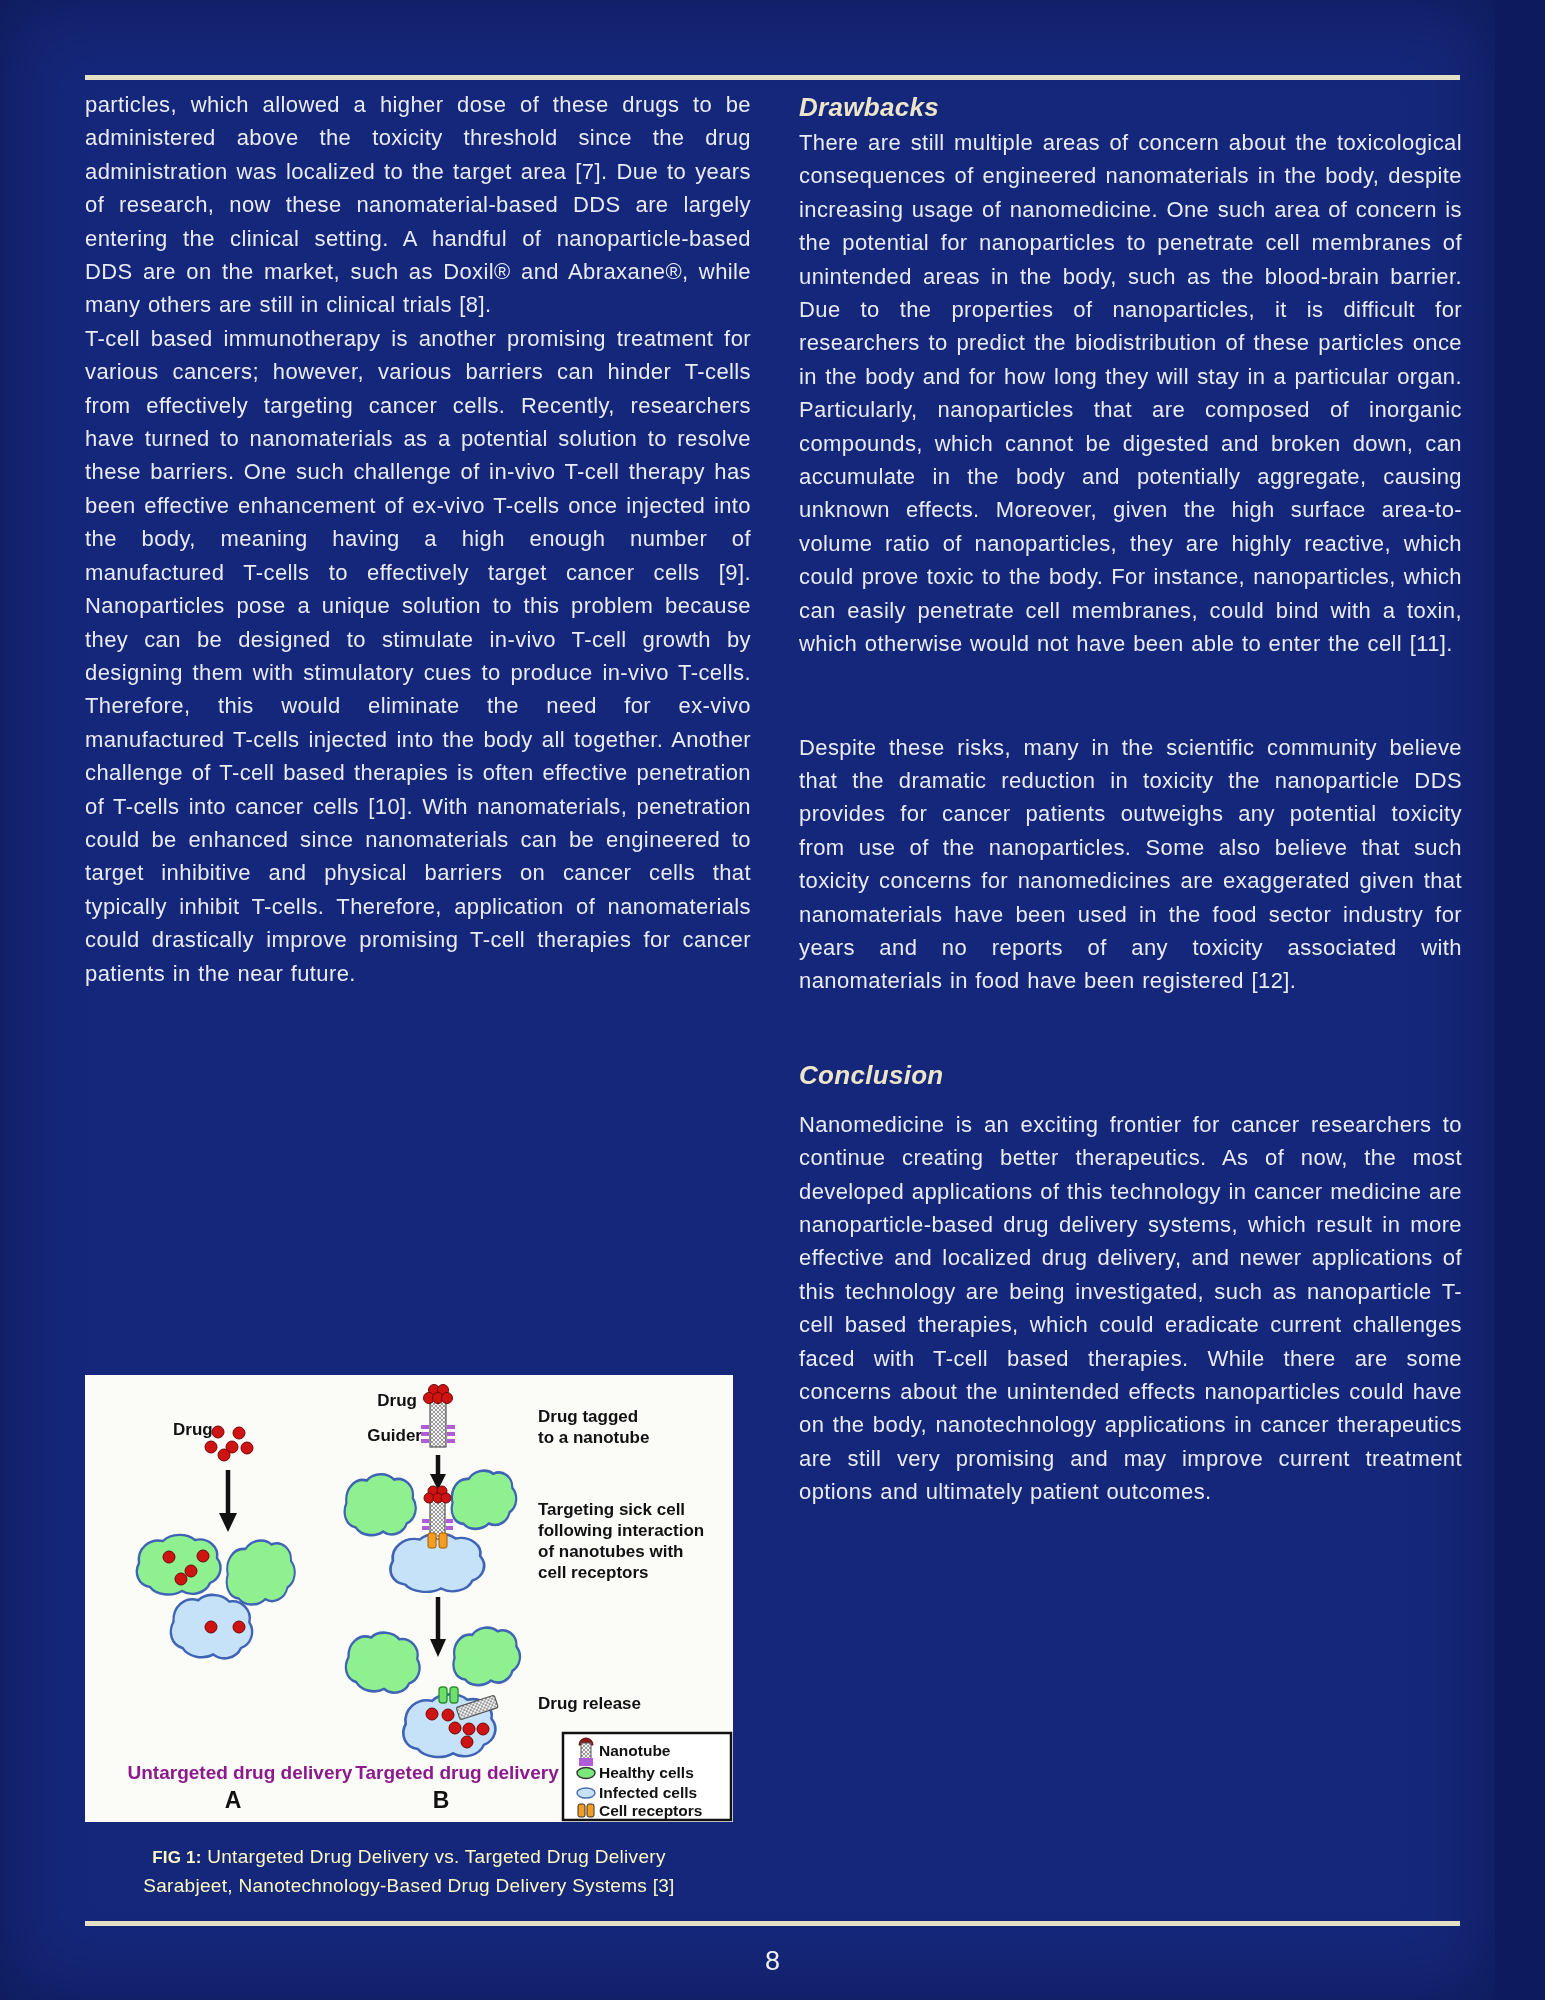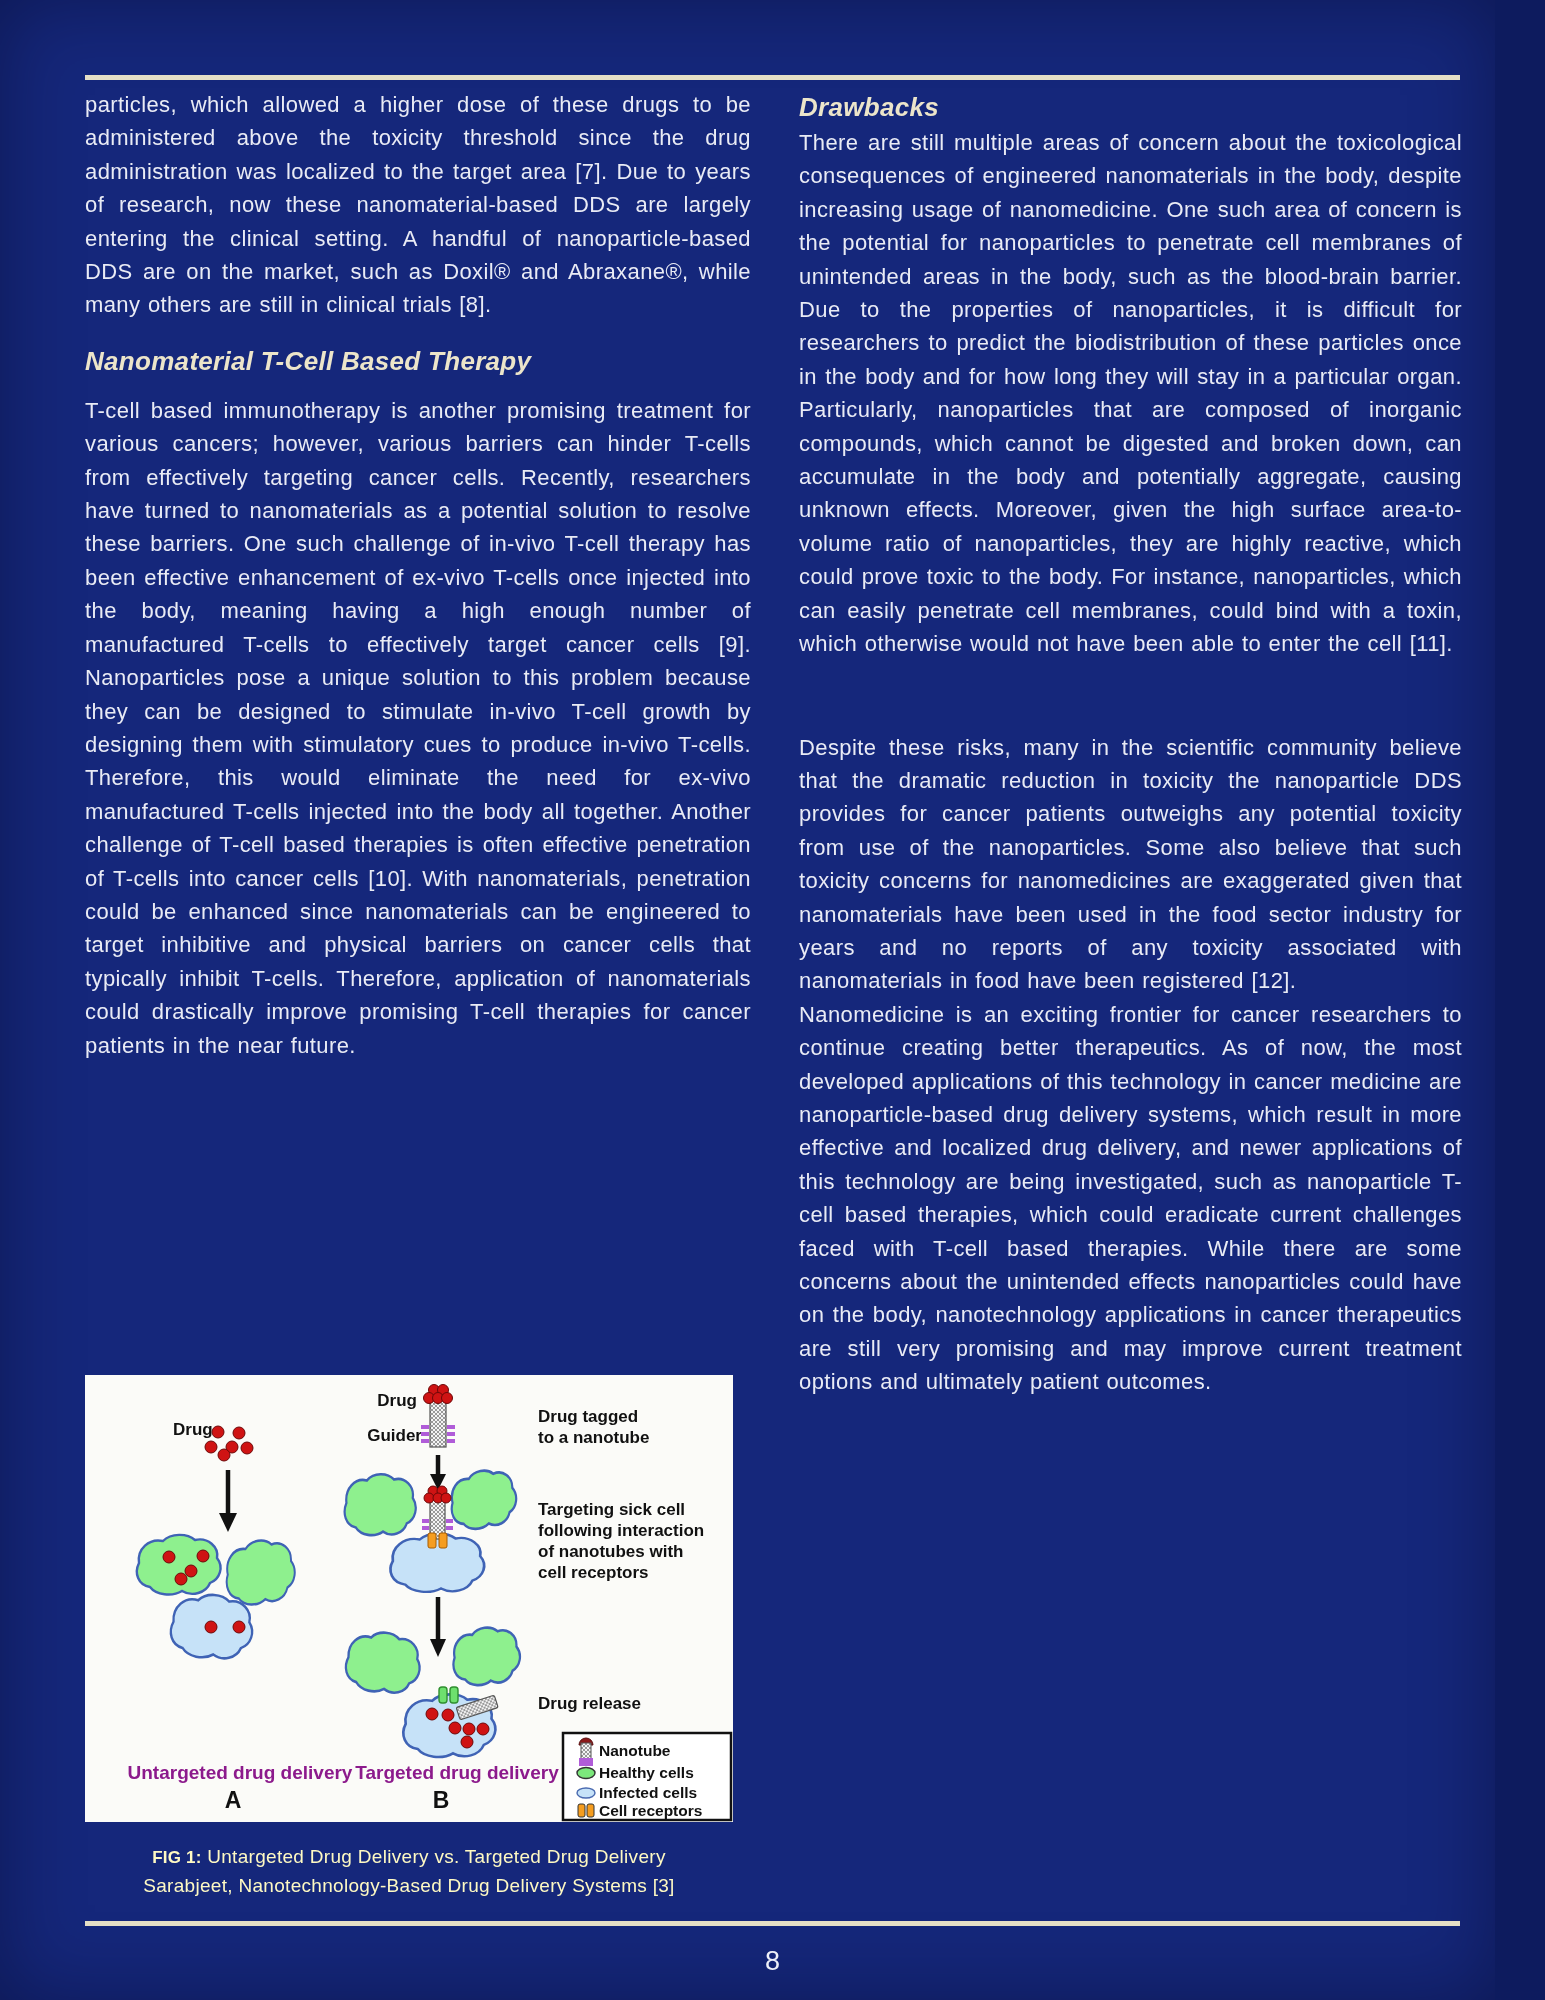--- a/index.html
+++ b/index.html
@@ -46,28 +46,28 @@
 </style>
 </head>
 <body>
 
 <div class="page">
 
   <div class="rule top"></div>
 
   <div class="col col-left">
     <p class="body-p">particles, which allowed a higher dose of these drugs to be administered above the toxicity threshold since the drug administration was localized to the target area [7]. Due to years of research, now these nanomaterial-based DDS are largely entering the clinical setting. A handful of nanoparticle-based DDS are on the market, such as Doxil® and Abraxane®, while many others are still in clinical trials [8].</p>
-    <h2 class="hdr">Nanomaterial T-Cell Based Therapy</h2>
     <p class="body-p">T-cell based immunotherapy is another promising treatment for various cancers; however, various barriers can hinder T-cells from effectively targeting cancer cells. Recently, researchers have turned to nanomaterials as a potential solution to resolve these barriers. One such challenge of in-vivo T-cell therapy has been effective enhancement of ex-vivo T-cells once injected into the body, meaning having a high enough number of manufactured T-cells to effectively target cancer cells [9]. Nanoparticles pose a unique solution to this problem because they can be designed to stimulate in-vivo T-cell growth by designing them with stimulatory cues to produce in-vivo T-cells. Therefore, this would eliminate the need for ex-vivo manufactured T-cells injected into the body all together. Another challenge of T-cell based therapies is often effective penetration of T-cells into cancer cells [10]. With nanomaterials, penetration could be enhanced since nanomaterials can be engineered to target inhibitive and physical barriers on cancer cells that typically inhibit T-cells. Therefore, application of nanomaterials could drastically improve promising T-cell therapies for cancer patients in the near future.</p>
   </div>
 
   <div class="col col-right">
     <h2 class="hdr hdr-first">Drawbacks</h2>
     <p class="body-p">There are still multiple areas of concern about the toxicological consequences of engineered nanomaterials in the body, despite increasing usage of nanomedicine. One such area of concern is the potential for nanoparticles to penetrate cell membranes of unintended areas in the body, such as the blood-brain barrier. Due to the properties of nanoparticles, it is difficult for researchers to predict the biodistribution of these particles once in the body and for how long they will stay in a particular organ. Particularly, nanoparticles that are composed of inorganic compounds, which cannot be digested and broken down, can accumulate in the body and potentially aggregate, causing unknown effects. Moreover, given the high surface area-to-volume ratio of nanoparticles, they are highly reactive, which could prove toxic to the body. For instance, nanoparticles, which can easily penetrate cell membranes, could bind with a toxin, which otherwise would not have been able to enter the cell [11].</p>
     <p class="body-p gap-p">Despite these risks, many in the scientific community believe that the dramatic reduction in toxicity the nanoparticle DDS provides for cancer patients outweighs any potential toxicity from use of the nanoparticles. Some also believe that such toxicity concerns for nanomedicines are exaggerated given that nanomaterials have been used in the food sector industry for years and no reports of any toxicity associated with nanomaterials in food have been registered [12].</p>
+    <h2 class="hdr hdr-conclusion">Conclusion</h2>
     <p class="body-p">Nanomedicine is an exciting frontier for cancer researchers to continue creating better therapeutics. As of now, the most developed applications of this technology in cancer medicine are nanoparticle-based drug delivery systems, which result in more effective and localized drug delivery, and newer applications of this technology are being investigated, such as nanoparticle T-cell based therapies, which could eradicate current challenges faced with T-cell based therapies. While there are some concerns about the unintended effects nanoparticles could have on the body, nanotechnology applications in cancer therapeutics are still very promising and may improve current treatment options and ultimately patient outcomes.</p>
   </div>
 
   <div class="figure">
     <svg width="648" height="447" viewBox="0 0 648 447">
       <defs>
         <pattern id="hatch" width="4" height="4" patternUnits="userSpaceOnUse">
           <rect width="4" height="4" fill="#f4f4f4"></rect>
           <rect width="2" height="2" fill="#9a9a9a"></rect>
           <rect x="2" y="2" width="2" height="2" fill="#9a9a9a"></rect>

